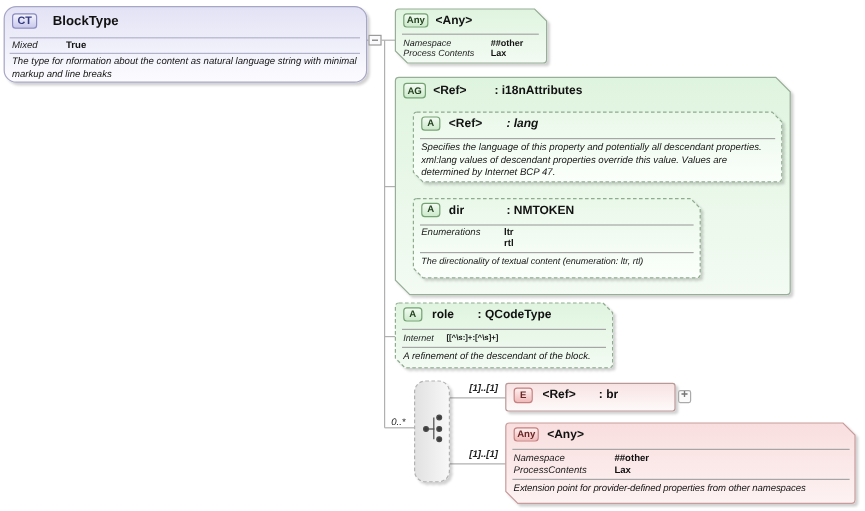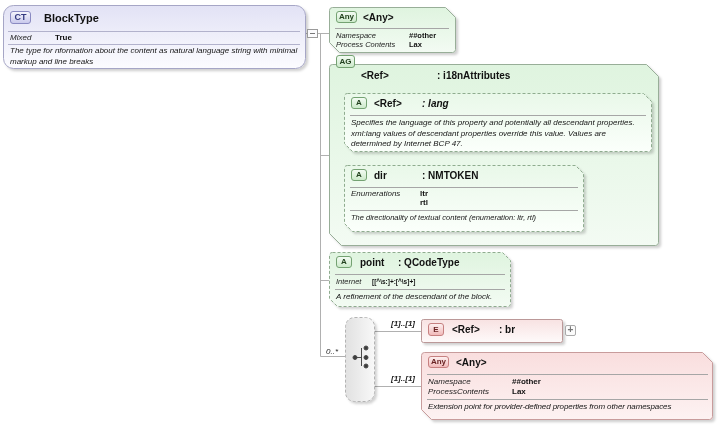--- a/index.html
+++ b/index.html
@@ -110,42 +110,42 @@
 </div>
 
 <span class="badge grn" style="left:336px;top:11px;width:21px;height:12px;line-height:10px;">Any</span>
 <span class="title" style="left:363px;top:12px;">&lt;Any&gt;</span>
 <div class="sep" style="left:335px;top:28px;width:114px;"></div>
 <span class="plabel small" style="left:336px;top:31px;">Namespace</span>
 <span class="pvalue small" style="left:409px;top:31px;">##other</span>
 <span class="plabel small" style="left:336px;top:40px;">Process Contents</span>
 <span class="pvalue small" style="left:409px;top:40px;">Lax</span>
 
-<span class="badge grn" style="left:336px;top:55px;width:19px;height:13px;line-height:11px;">AG</span>
+<span class="badge grn" style="left:336px;top:69px;width:19px;height:13px;line-height:11px;">AG</span>
 <span class="title" style="left:361px;top:70px;">&lt;Ref&gt;</span>
-<span class="title" style="left:412px;top:70px;margin-left:25px;">: i18nAttributes</span>
+<span class="title" style="left:412px;top:70px;">: i18nAttributes</span>
 
 <span class="badge grn" style="left:351px;top:97px;width:16px;height:12px;line-height:10px;">A</span>
 <span class="title" style="left:374px;top:98px;">&lt;Ref&gt;</span>
 <span class="title" style="left:422px;top:98px;font-style:italic;">: lang</span>
 <div class="sep" style="left:350px;top:115px;width:296px;"></div>
 <div class="desc" style="left:351px;top:118px;width:296px;">Specifies the language of this property and potentially all descendant properties. xml:lang values of descendant properties override this value. Values are determined by Internet BCP 47.</div>
 
 <span class="badge grn" style="left:351px;top:169px;width:16px;height:12px;line-height:10px;">A</span>
 <span class="title" style="left:374px;top:170px;">dir</span>
 <span class="title" style="left:422px;top:170px;">: NMTOKEN</span>
 <div class="sep" style="left:350px;top:187px;width:228px;"></div>
 <span class="plabel" style="left:351px;top:189px;">Enumerations</span>
 <span class="pvalue" style="left:420px;top:189px;">ltr</span>
 <span class="pvalue" style="left:420px;top:198px;">rtl</span>
 <div class="sep" style="left:350px;top:210px;width:228px;"></div>
 <div class="desc nowrap" style="left:351px;top:213px;font-size:7.5px;">The directionality of textual content (enumeration: ltr, rtl)</div>
 
 <span class="badge grn" style="left:336px;top:256px;width:16px;height:12px;line-height:10px;">A</span>
-<span class="title" style="left:360px;top:257px;">point</span>
+<span class="title" style="left:360px;top:257px;">role</span>
 <span class="title" style="left:398px;top:257px;">: QCodeType</span>
 <div class="sep" style="left:335px;top:274px;width:170px;"></div>
 <span class="plabel small" style="left:336px;top:277px;">Internet</span>
 <span class="pvalue tiny" style="left:372px;top:278px;">[[^\s:]+:[^\s]+]</span>
 <div class="sep" style="left:335px;top:289px;width:170px;"></div>
 <div class="desc nowrap" style="left:336px;top:292px;">A refinement of the descendant of the block.</div>
 
 <span class="card" style="left:326px;top:347px;">0..*</span>
 <span class="card bold" style="left:391px;top:319px;">[1]..[1]</span>
 <span class="card bold" style="left:391px;top:374px;">[1]..[1]</span>

